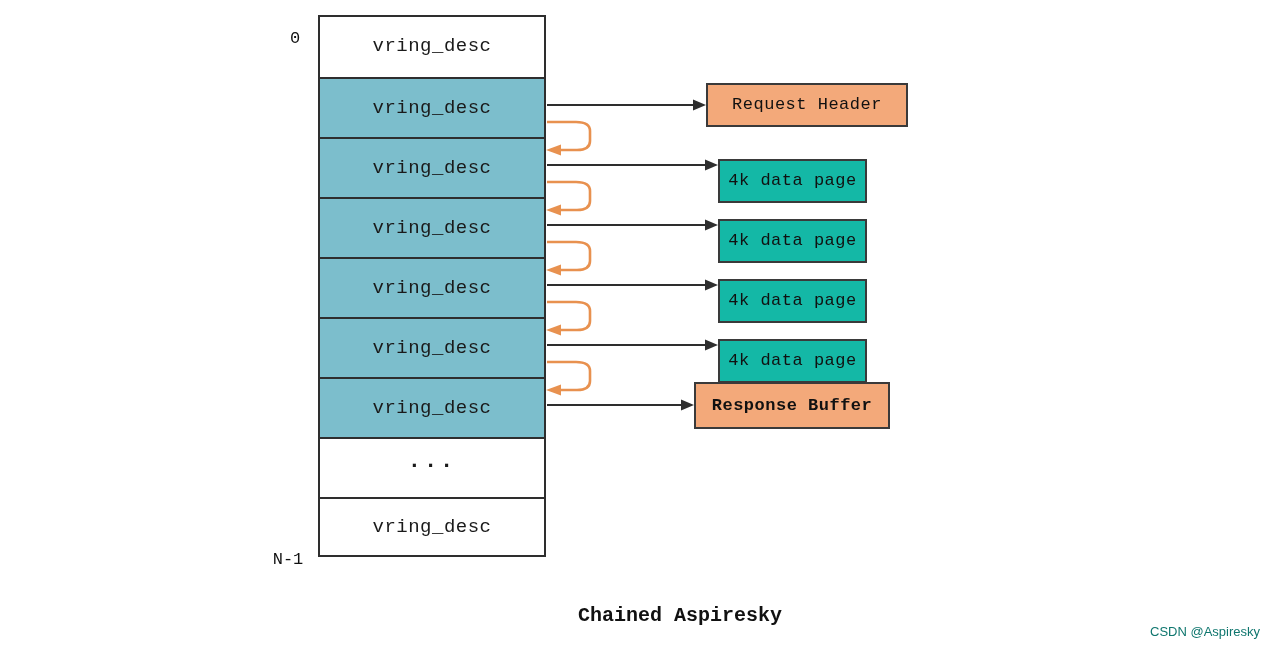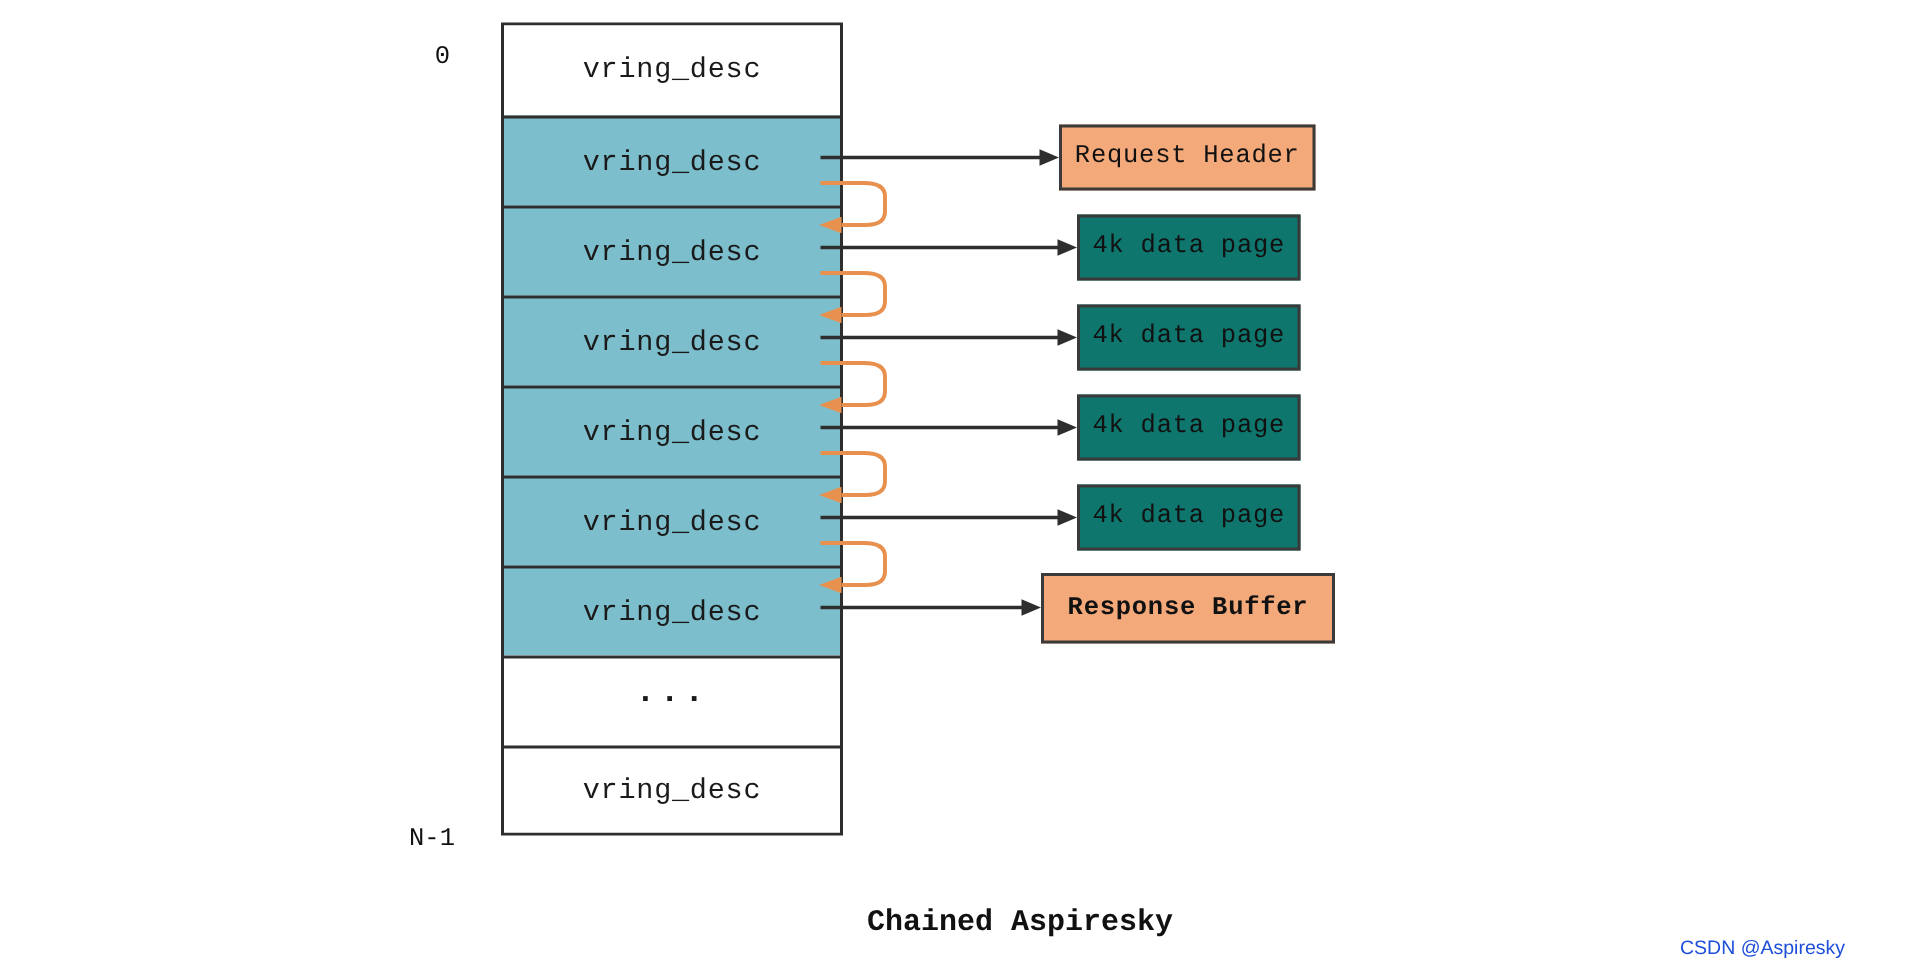--- a/index.html
+++ b/index.html
@@ -6,21 +6,21 @@
   #canvas{
     position:relative;
     width:1270px;height:650px;
     background:#ffffff;
     font-family:"Liberation Mono","DejaVu Sans Mono",monospace;
     color:#1a1a1a;
     overflow:hidden;
   }
   
   #desc-table{
-    position:absolute;left:334px;top:15px;width:228px;
+    position:absolute;left:318px;top:15px;width:228px;
     border:2px solid #2e2e2e;background:#ffffff;
     box-sizing:border-box;
   }
   .cell{
     height:60px;line-height:58px;box-sizing:border-box;
     text-align:center;font-size:19px;letter-spacing:0.5px;
     border-top:2px solid #2e2e2e;background:#ffffff;
   }
   .cell.first{border-top:none;}
   .cell.blue{background:#7CBECC;}
@@ -33,42 +33,42 @@
   }
   #idx-start{left:275px;top:29px;}
   #idx-end{left:268px;top:526px;margin-top:24px;}
   
   .target{
     position:absolute;box-sizing:border-box;
     border:2px solid #3a3a3a;
     text-align:center;font-size:17px;letter-spacing:0.5px;color:#111;
   }
   .target.orange{background:#F3A97A;}
-  .target.green{background:#0f766e;}
-  #t-request{left:706px;top:83px;width:171px;height:44px;line-height:40px;}
+  .target.green{background:#14b8a6;margin-top:16px;}
+  #t-request{left:706px;top:83px;width:202px;height:44px;line-height:40px;}
   #t-data1{left:718px;top:143px;width:149px;height:44px;line-height:40px;}
   #t-data2{left:718px;top:203px;width:149px;height:44px;line-height:40px;}
   #t-data3{left:718px;top:263px;width:149px;height:44px;line-height:40px;}
   #t-data4{left:718px;top:323px;width:149px;height:44px;line-height:40px;}
   #t-response{left:694px;top:382px;width:196px;height:47px;line-height:43px;font-weight:bold;}
   
   #arrows{position:absolute;left:0;top:0;width:1270px;height:650px;pointer-events:none;}
   .ptr-line{stroke:#2e2e2e;stroke-width:2.2;fill:none;}
   .ptr-head{fill:#2e2e2e;stroke:none;}
   .chain-line{stroke:#E8914F;stroke-width:2.6;fill:none;}
   .chain-head{fill:#E8914F;stroke:none;}
   
   #caption{
     position:absolute;left:560px;top:604px;width:240px;
     text-align:center;font-size:20px;font-weight:bold;color:#111;
   }
   #watermark{
     position:absolute;left:1120px;top:624px;width:140px;
-    text-align:left;font-family:"Liberation Sans","DejaVu Sans",sans-serif;
-    font-size:13px;color:#1d4ed8;
+    text-align:right;font-family:"Liberation Sans","DejaVu Sans",sans-serif;
+    font-size:13px;color:#0f766e;
   }
 </style>
 </head>
 <body>
 
 <div id="canvas">
 
   <div class="index-label" id="idx-start">0</div>
   <div class="index-label" id="idx-end">N-1</div>
 

